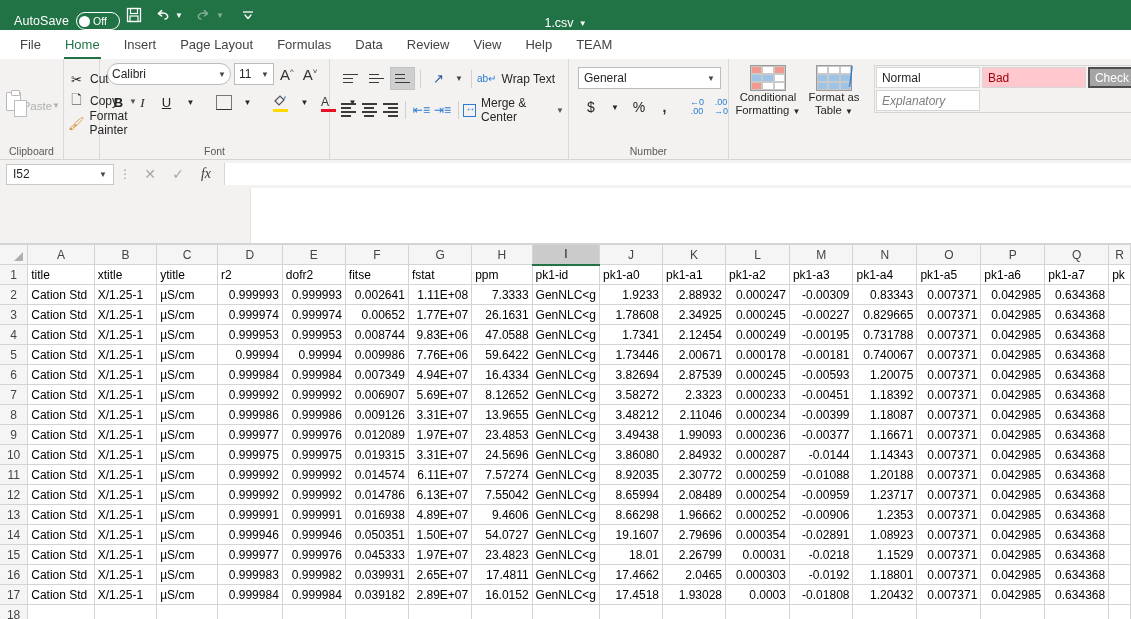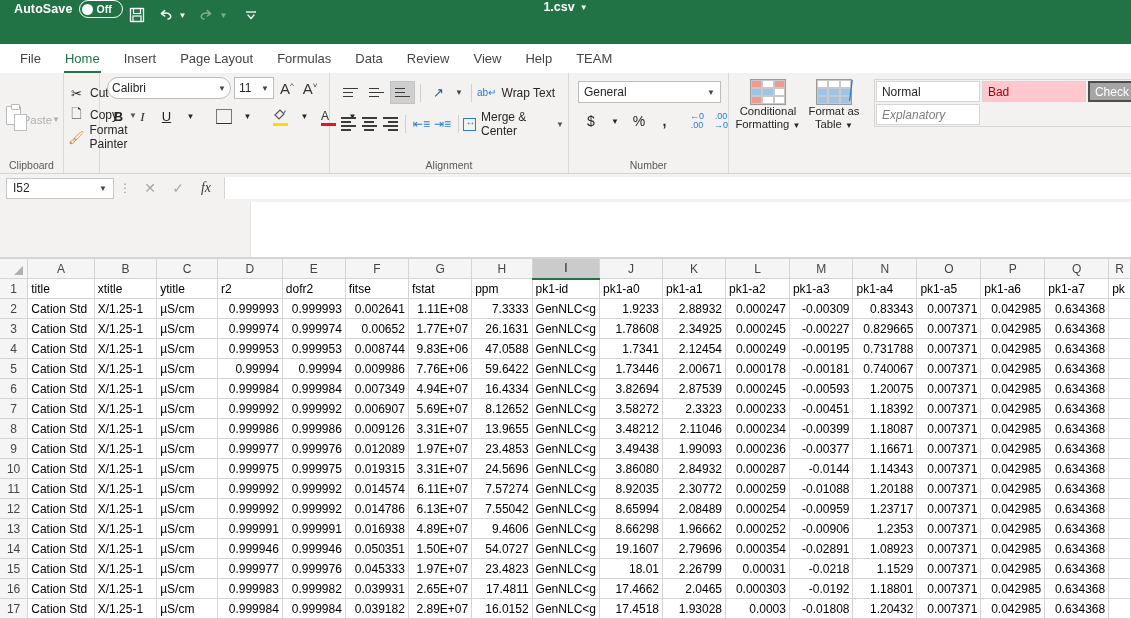--- a/index.html
+++ b/index.html
@@ -6,22 +6,22 @@
   html, body {
     width: 1131px; height: 619px;
     overflow: hidden;
     font-family: "Liberation Sans", sans-serif;
     background: #ffffff;
     -webkit-font-smoothing: antialiased;
   }
 
   
   .titlebar {
-    height: 44px; background: #217346; color: #ffffff;
-    display: flex; align-items: flex-start; position: relative; font-weight: bold;
+    height: 30px; background: #217346; color: #ffffff;
+    display: flex; align-items: flex-end; position: relative;
   }
   .autosave-wrap { display: flex; align-items: center; margin-left: 14px; gap: 7px; }
   .autosave-label { font-size: 12.5px; color: #ffffff; letter-spacing: .1px; }
   .toggle {
     width: 44px; height: 18px; border-radius: 9px;
     border: 1.4px solid #ffffff; display: flex; align-items: center;
     padding: 0 2px; gap: 3px;
   }
   .toggle .knob { width: 11px; height: 11px; border-radius: 50%; background: #fff; }
   .toggle .state { font-size: 10.5px; color: #fff; }
@@ -374,20 +374,21 @@
         <div class="fbtn" style="font-size:8px;">▼</div>
         <div class="fbtn">
           <span class="fontcolor-glyph">
             <span style="font-size:12px;color:#333;line-height:13px;">A</span>
             <span class="bar"></span>
           </span>
         </div>
         <div class="fbtn" style="font-size:8px;">▼</div>
       </div>
     </div>
+    <div class="group-title">Font</div>
   </div>
 
   <div class="group g-align">
     <div class="group-body" style="flex-direction:column;">
       <div class="al-row r1">
         <div class="abtn">
           <span class="lines">
               <i class="wide"></i>
               <i class="narrow"></i>
               <i class="narrow"></i>
@@ -451,21 +452,20 @@
           <span class="indent-glyph">⇥≡</span>
         </div>
         <span class="vsep"></span>
         <div class="al-text">
           <span class="merge-glyph"></span>
           <span>Merge &amp; Center</span>
           <span class="mini-caret">▼</span>
         </div>
       </div>
     </div>
-    <div class="group-title">Alignment</div>
   </div>
 
   <div class="group g-number">
     <div class="group-body" style="flex-direction:column;">
       <div class="num-fmt-box">
         <span>General</span>
         <span class="box-caret">▼</span>
       </div>
       <div class="num-row">
         <div class="nbtn">$</div>

